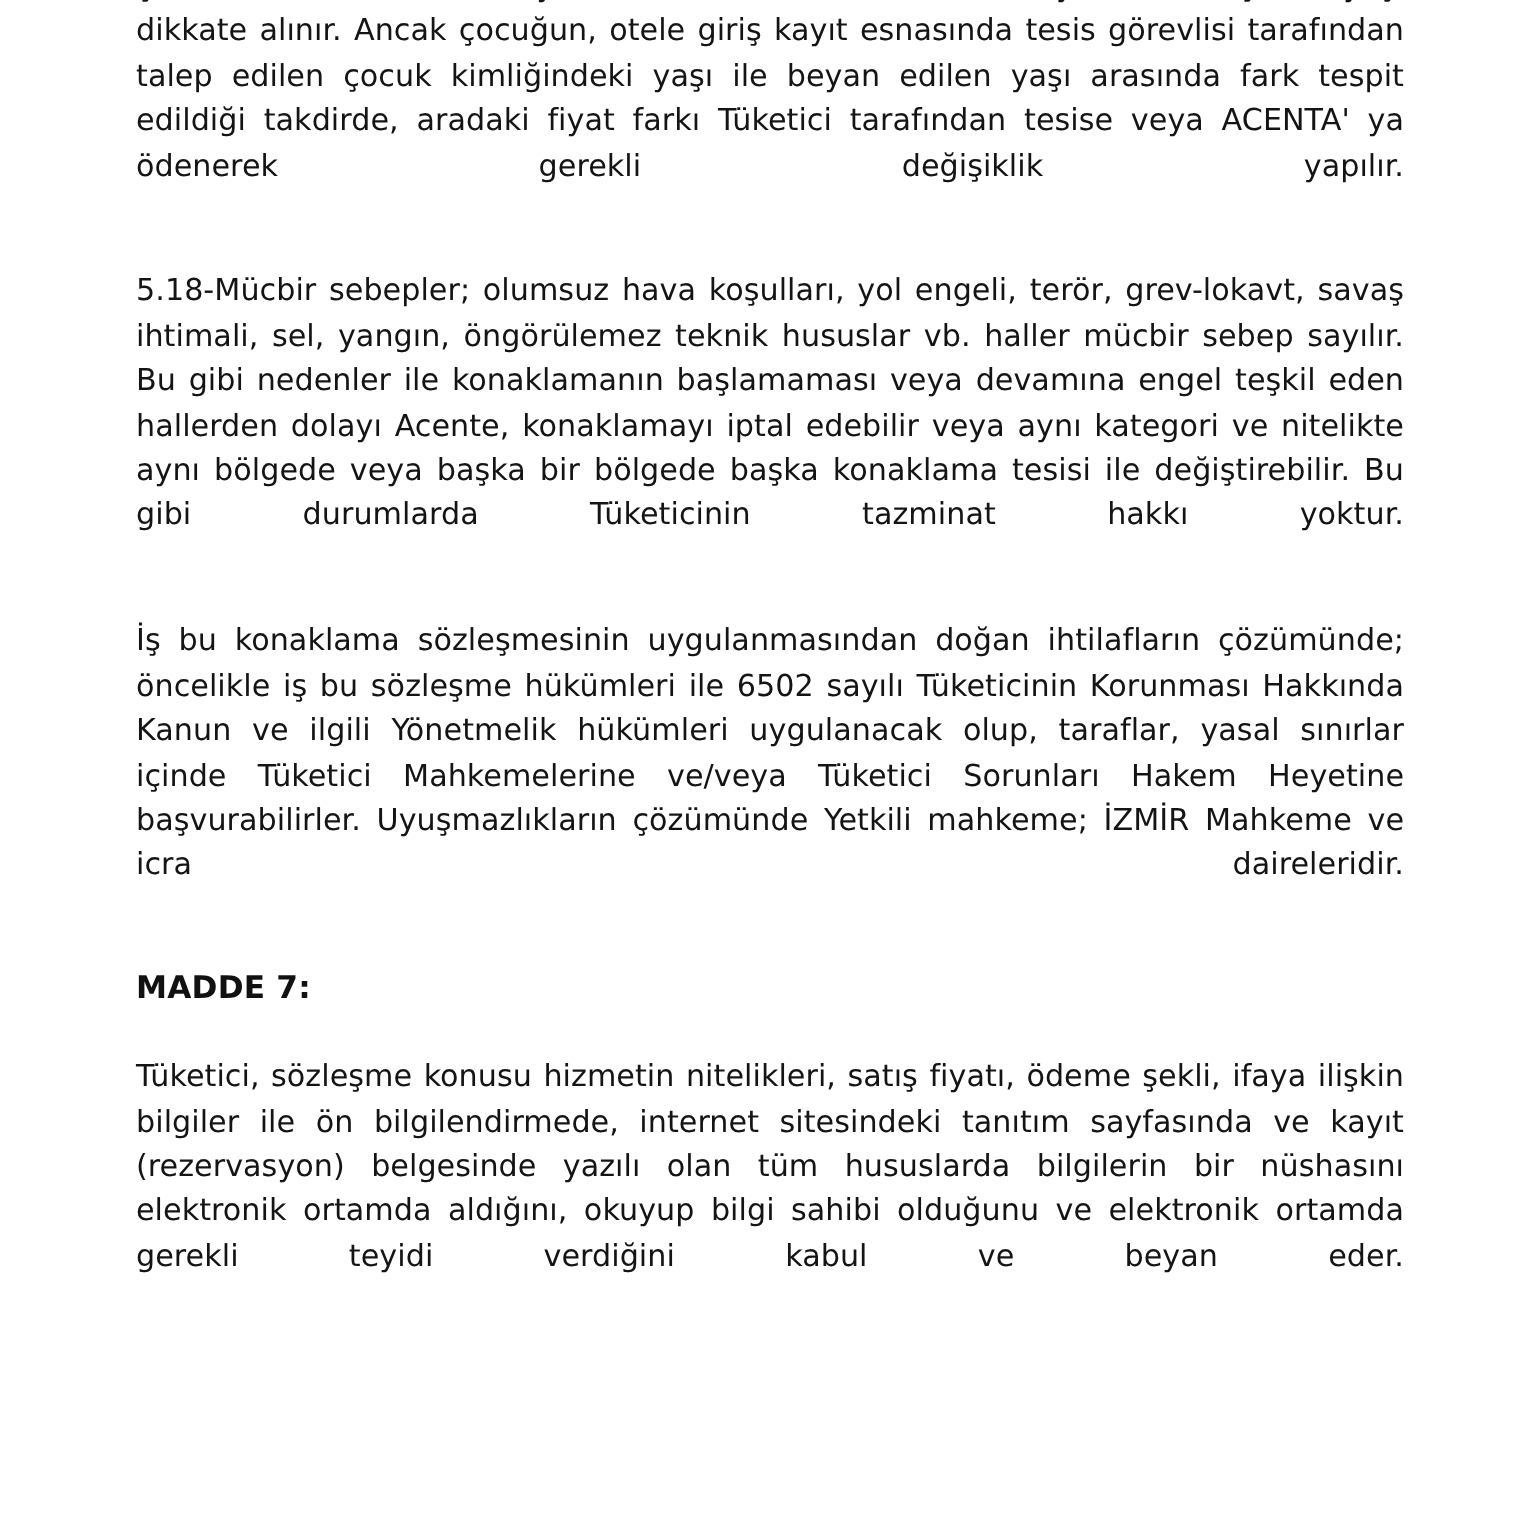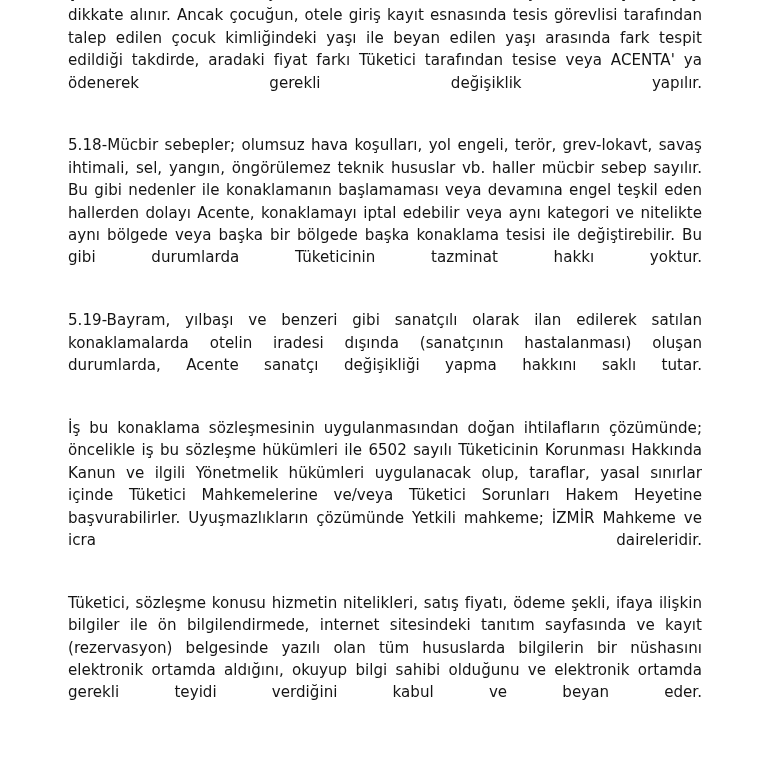--- a/index.html
+++ b/index.html
@@ -73,22 +73,22 @@
 </style>
 </head>
 <body>
 
 <div class="page">
 
   <p class="para clip-top">çocuklu ailelerin rezervasyonlarında Tüketici tarafından beyan edilen çocuk yaşı dikkate alınır. Ancak çocuğun, otele giriş kayıt esnasında tesis görevlisi tarafından talep edilen çocuk kimliğindeki yaşı ile beyan edilen yaşı arasında fark tespit edildiği takdirde, aradaki fiyat farkı Tüketici tarafından tesise veya ACENTA' ya ödenerek gerekli değişiklik yapılır.</p>
 
   <p class="para">5.18-Mücbir sebepler; olumsuz hava koşulları, yol engeli, terör, grev-lokavt, savaş ihtimali, sel, yangın, öngörülemez teknik hususlar vb. haller mücbir sebep sayılır. Bu gibi nedenler ile konaklamanın başlamaması veya devamına engel teşkil eden hallerden dolayı Acente, konaklamayı iptal edebilir veya aynı kategori ve nitelikte aynı bölgede veya başka bir bölgede başka konaklama tesisi ile değiştirebilir. Bu gibi durumlarda Tüketicinin tazminat hakkı yoktur.</p>
 
-  <p class="para">5.19-Bayram, yılbaşı ve benzeri gibi sanatçılı olarak ilan edilerek satılan konaklamalarda otelin iradesi dışında (sanatçının hastalanması) oluşan durumlarda, Acente sanatçı değişikliği yapma hakkını saklı tutar.</p>
 
 
 
   <p class="para gap-after-heading">İş bu konaklama sözleşmesinin uygulanmasından doğan ihtilafların çözümünde; öncelikle iş bu sözleşme hükümleri ile 6502 sayılı Tüketicinin Korunması Hakkında Kanun ve ilgili Yönetmelik hükümleri uygulanacak olup, taraflar, yasal sınırlar içinde Tüketici Mahkemelerine ve/veya Tüketici Sorunları Hakem Heyetine başvurabilirler. Uyuşmazlıkların çözümünde Yetkili mahkeme; İZMİR Mahkeme ve icra daireleridir.</p>
 
+  <h2 class="madde-heading">MADDE 7:</h2>
 
   <p class="para gap-after-heading">Tüketici, sözleşme konusu hizmetin nitelikleri, satış fiyatı, ödeme şekli, ifaya ilişkin bilgiler ile ön bilgilendirmede, internet sitesindeki tanıtım sayfasında ve kayıt (rezervasyon) belgesinde yazılı olan tüm hususlarda bilgilerin bir nüshasını elektronik ortamda aldığını, okuyup bilgi sahibi olduğunu ve elektronik ortamda gerekli teyidi verdiğini kabul ve beyan eder.</p>
 
 </div>
 
 </body></html>

